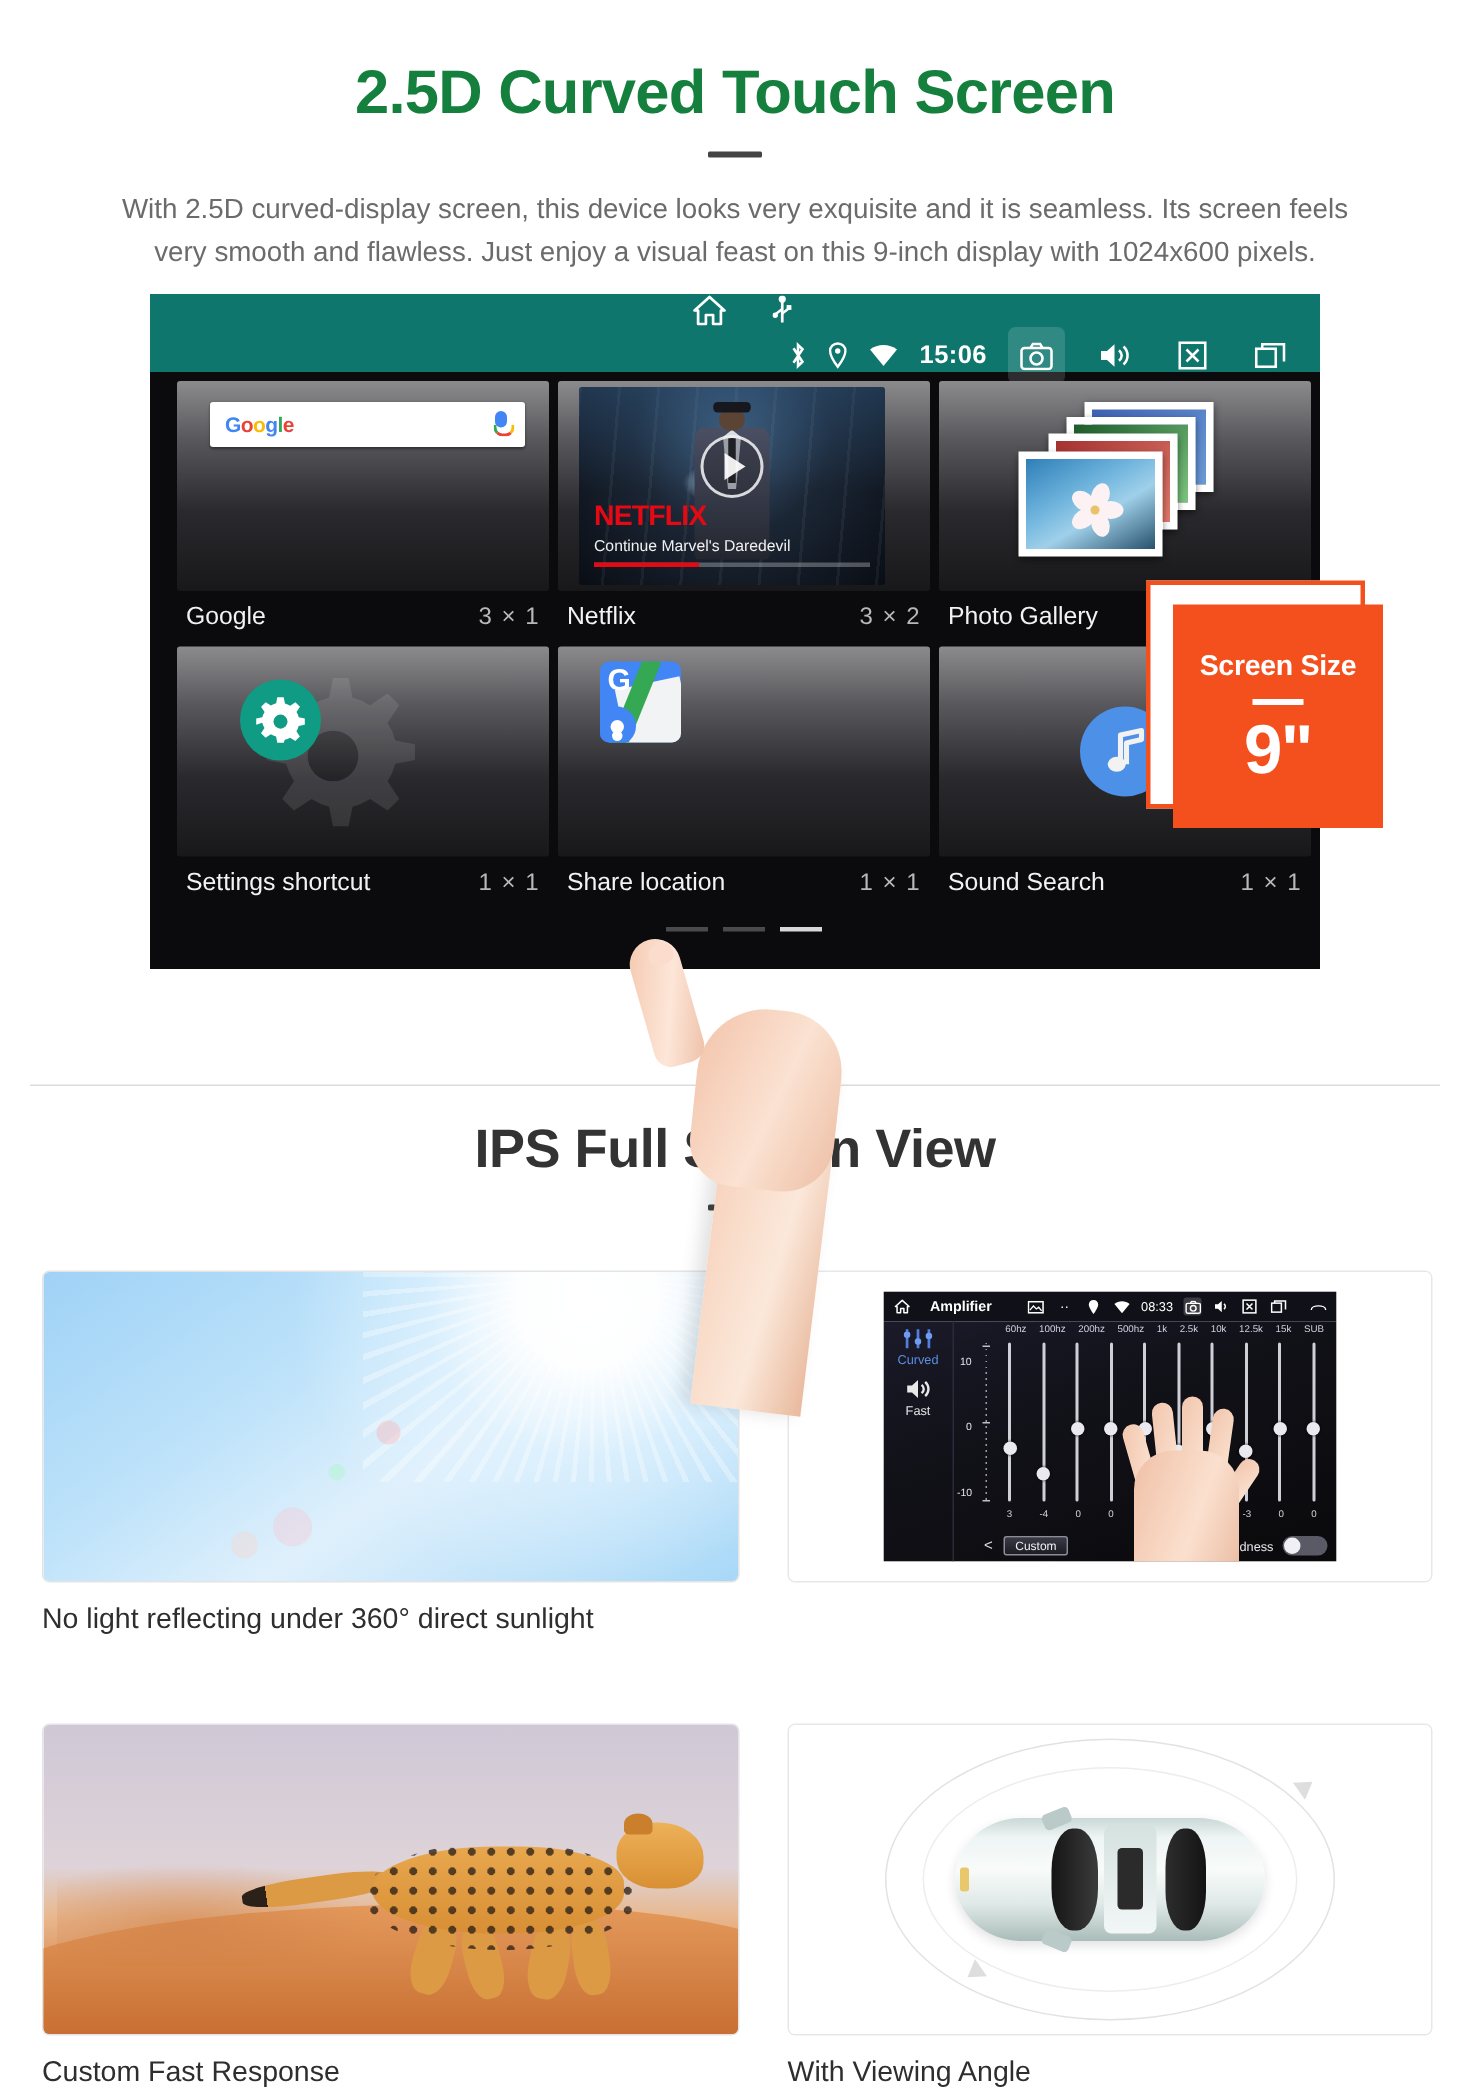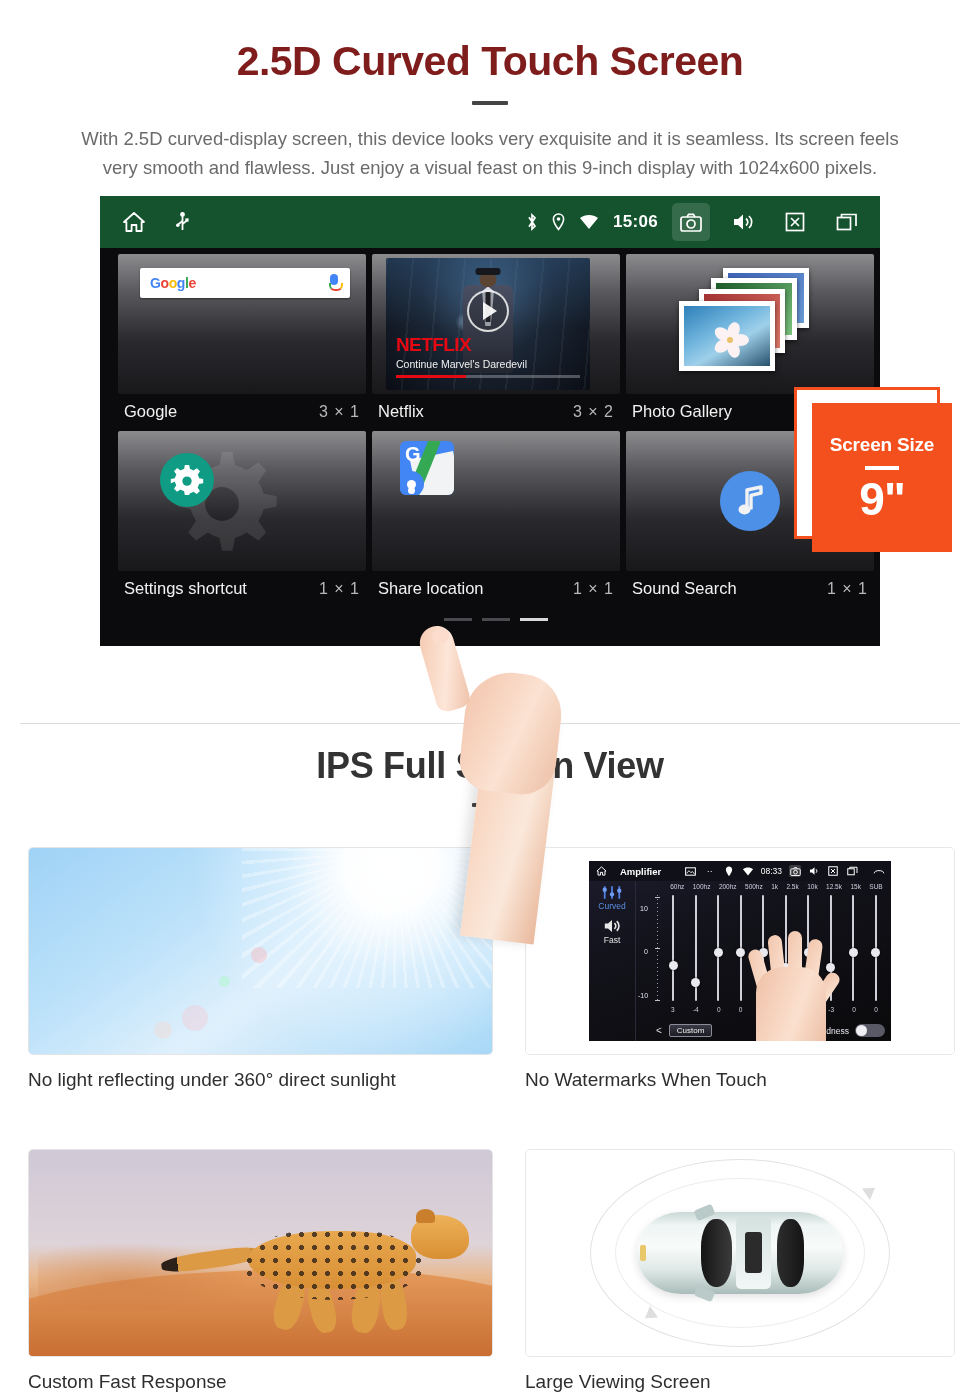--- a/index.html
+++ b/index.html
@@ -11,21 +11,21 @@
     overflow: hidden;
   }
   .page { position: relative; width: 980px; height: 1394px; }
 
   
   .sec1 { position: relative; width: 980px; }
   .h1 {
     text-align: center;
     font-size: 41px;
     font-weight: bold;
-    color: #7f1d1d;
+    color: #15803d;
     letter-spacing: -0.5px;
     padding-top: 38px;
     line-height: 1.15;
   }
   .rule {
     width: 36px; height: 4px; background: #444;
     margin: 16px auto 0 auto; border-radius: 1px;
   }
   .lede {
     width: 840px; margin: 20px auto 0 auto;
@@ -37,23 +37,24 @@
 
   
   .screen-wrap { position: relative; width: 980px; height: 470px; margin-top: 14px; }
   .android {
     position: absolute; left: 100px; top: 0;
     width: 780px; height: 450px;
     background: #0b0b0d;
     overflow: hidden;
   }
   .statusbar {
-    position: relative; height: 52px; background: #14532d;
+    position: relative; height: 52px; background: #0f766e;
     display: flex; align-items: center;
     padding: 0 14px 0 22px;
+    flex-direction: column;
   }
   .sb-left { display: flex; align-items: center; gap: 30px; }
   .sb-right { margin-left: auto; display: flex; align-items: center; gap: 14px; }
   .sb-icon { color: #ffffff; display: inline-flex; align-items: center; justify-content: center; }
   .sb-time { color: #fff; font-size: 17px; font-weight: bold; letter-spacing: 0.3px; }
   .sb-btn {
     width: 38px; height: 38px; display: flex; align-items: center; justify-content: center;
     border-radius: 5px;
   }
   .sb-btn.active { background: rgba(255,255,255,0.14); }
@@ -176,21 +177,21 @@
     position:absolute; left:12px; top:-26px; width:34px; height:86px;
     background:linear-gradient(110deg,#f4c8af,#fde6d8 55%,#eebfa6);
     border-radius:18px 18px 12px 12px; transform:rotate(-16deg);
   }
   .hand .nail {
     position:absolute; left:17px; top:-22px; width:17px; height:14px; border-radius:50% 50% 40% 40%;
     background:#fbdccd; transform:rotate(-16deg);
   }
 
   
-  .badge { position:absolute; right:28px; top:196px; width:150px; height:160px; z-index:6; }
+  .badge { position:absolute; right:58px; top:196px; width:150px; height:160px; z-index:6; }
   .badge .frame {
     position:absolute; left:-8px; top:-5px; width:146px; height:152px;
     border:3px solid #F4501E; background:#fff;
   }
   .badge .sq {
     position:absolute; left:10px; top:11px; width:140px; height:149px; background:#F4501E;
     display:flex; flex-direction:column; align-items:center; justify-content:center;
   }
   .badge .t { color:#fff; font-size:19px; font-weight:bold; letter-spacing:-0.2px; }
   .badge .r { width:34px; height:4px; background:#fff; margin:10px 0 6px 0; }
@@ -747,21 +748,20 @@
                     <div class="f f4"></div>
                       <div class="f f5"></div>
                       <div class="p"></div>
                   </div>
                 </div>
               </div>
 
             </div>
           </div>
         </div>
-        <div class="card-label">No Watermarks When Touch</div>
       </div>
 
       <div class="card-col row2">
         <div class="card-img">
           <div class="cheetah">
             <div class="dune"></div>
             <div class="dust"></div>
             <div class="cat">
               <div class="tail"></div>
               <div class="leg l1"></div>
@@ -790,19 +790,19 @@
               <div class="mir1"></div>
                 <div class="mir2"></div>
               <div class="wsf"></div>
                 <div class="roof"></div>
                 <div class="sun"></div>
                 <div class="wsr"></div>
               <div class="light"></div>
             </div>
           </div>
         </div>
-        <div class="card-label">Large Viewing Screen</div>
+        <div class="card-label">With Viewing Angle</div>
       </div>
 
     </div>
   </div>
 
 </div>
 
 </body></html>

